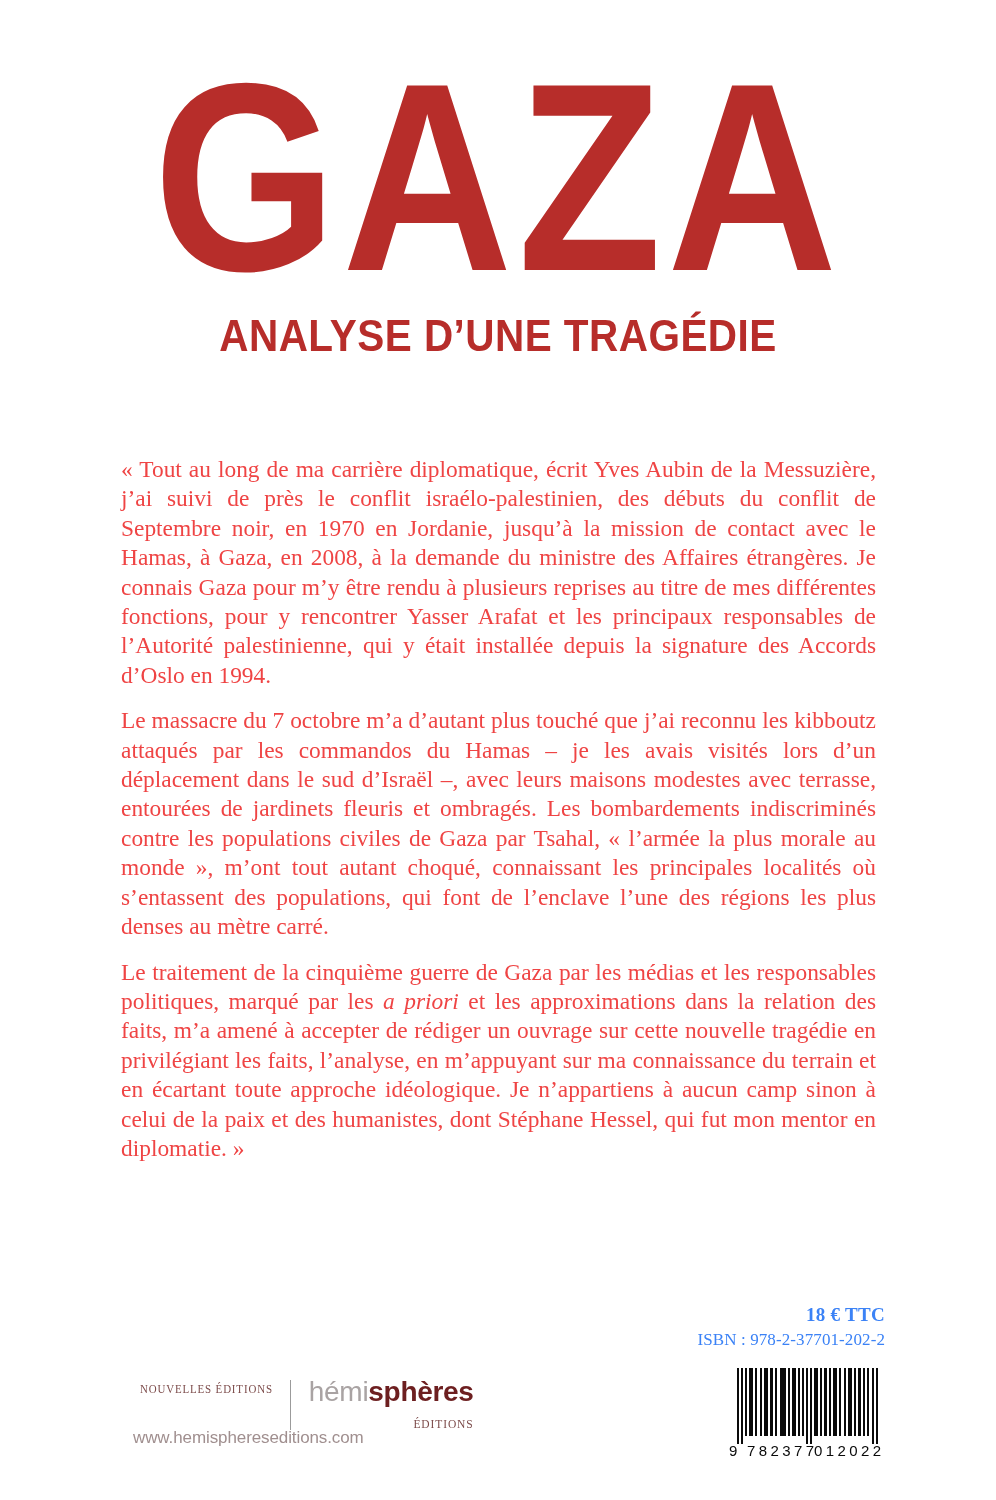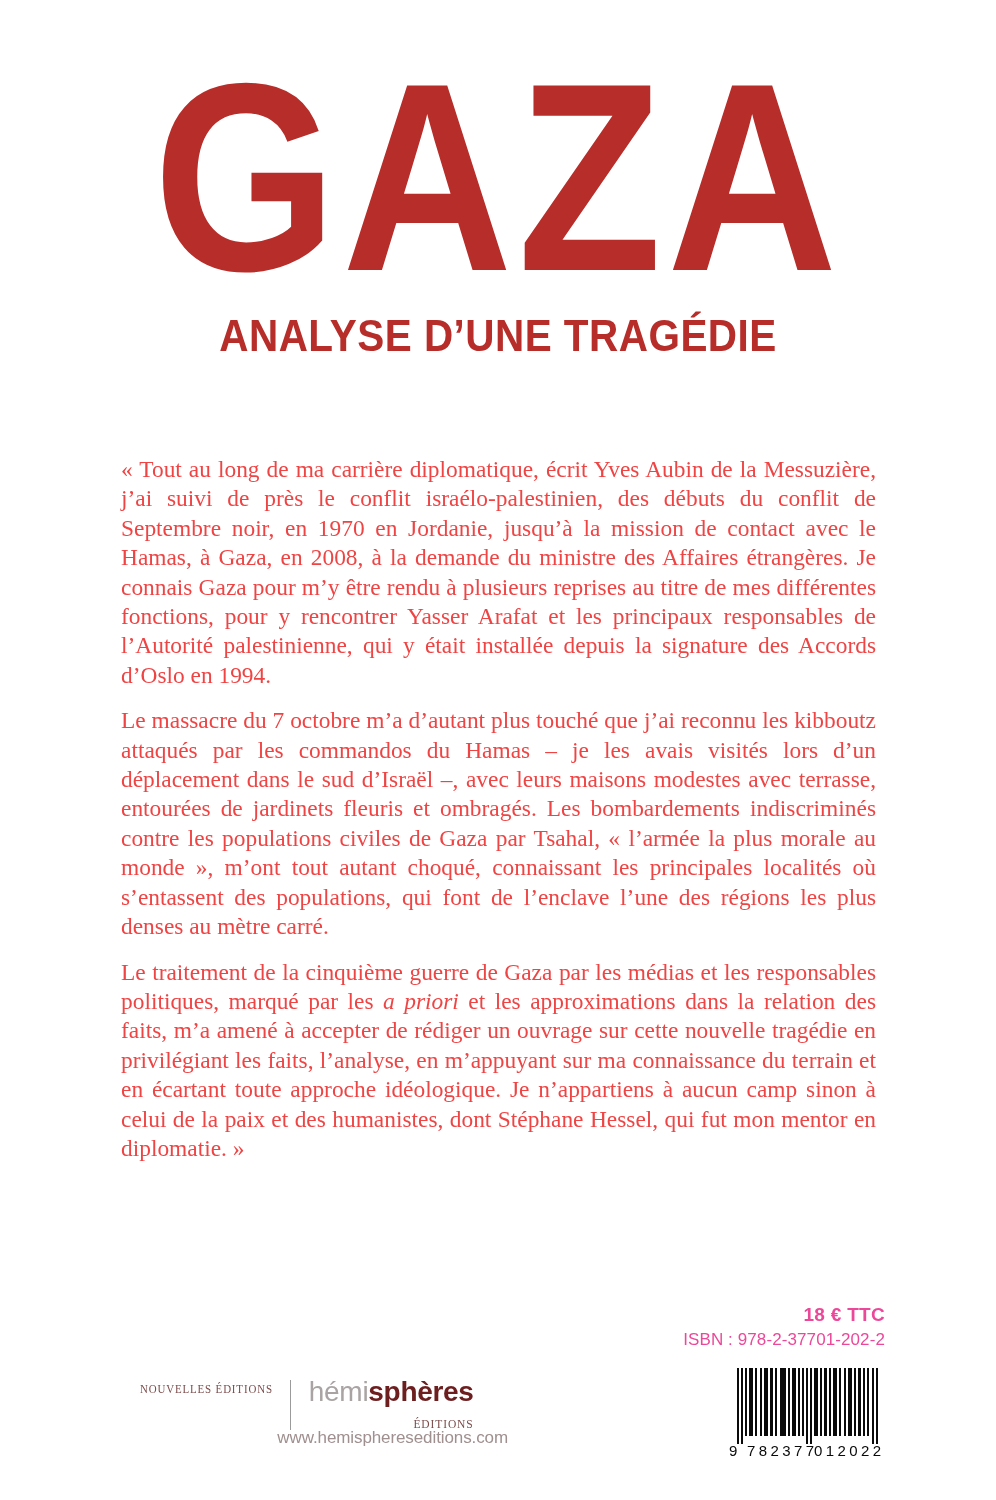--- a/index.html
+++ b/index.html
@@ -69,22 +69,22 @@
   }
   .blurb p:last-child { margin-bottom: 8px; }
   .blurb em { font-style: italic; }
 
   
   .price-block {
     position: absolute;
     right: 111px;
     top: 1303px;
     text-align: right;
-    font-family: Liberation Sans, sans-serif;
-    color: #ec4899;
+    font-family: Liberation Serif, serif;
+    color: #3b82f6;
   }
   .price {
     font-size: 19px;
     font-weight: bold;
     letter-spacing: 0.3px;
     line-height: 1.25;
   }
   .isbn {
     font-size: 17px;
     font-weight: normal;
@@ -168,21 +168,20 @@
     color: #7c4b4a;
     text-align: right;
     margin-top: 12px;
     white-space: nowrap;
   }
   .website {
     position: absolute;
     left: 133px;
     top: 1428px;
     width: 375px;
-    text-align: right;
     font-family: "Liberation Sans", "DejaVu Sans", sans-serif;
     font-size: 17px;
     letter-spacing: -0.1px;
     color: #a08f8f;
     white-space: nowrap;
   }
 </style>
 </head>
 <body>
 

